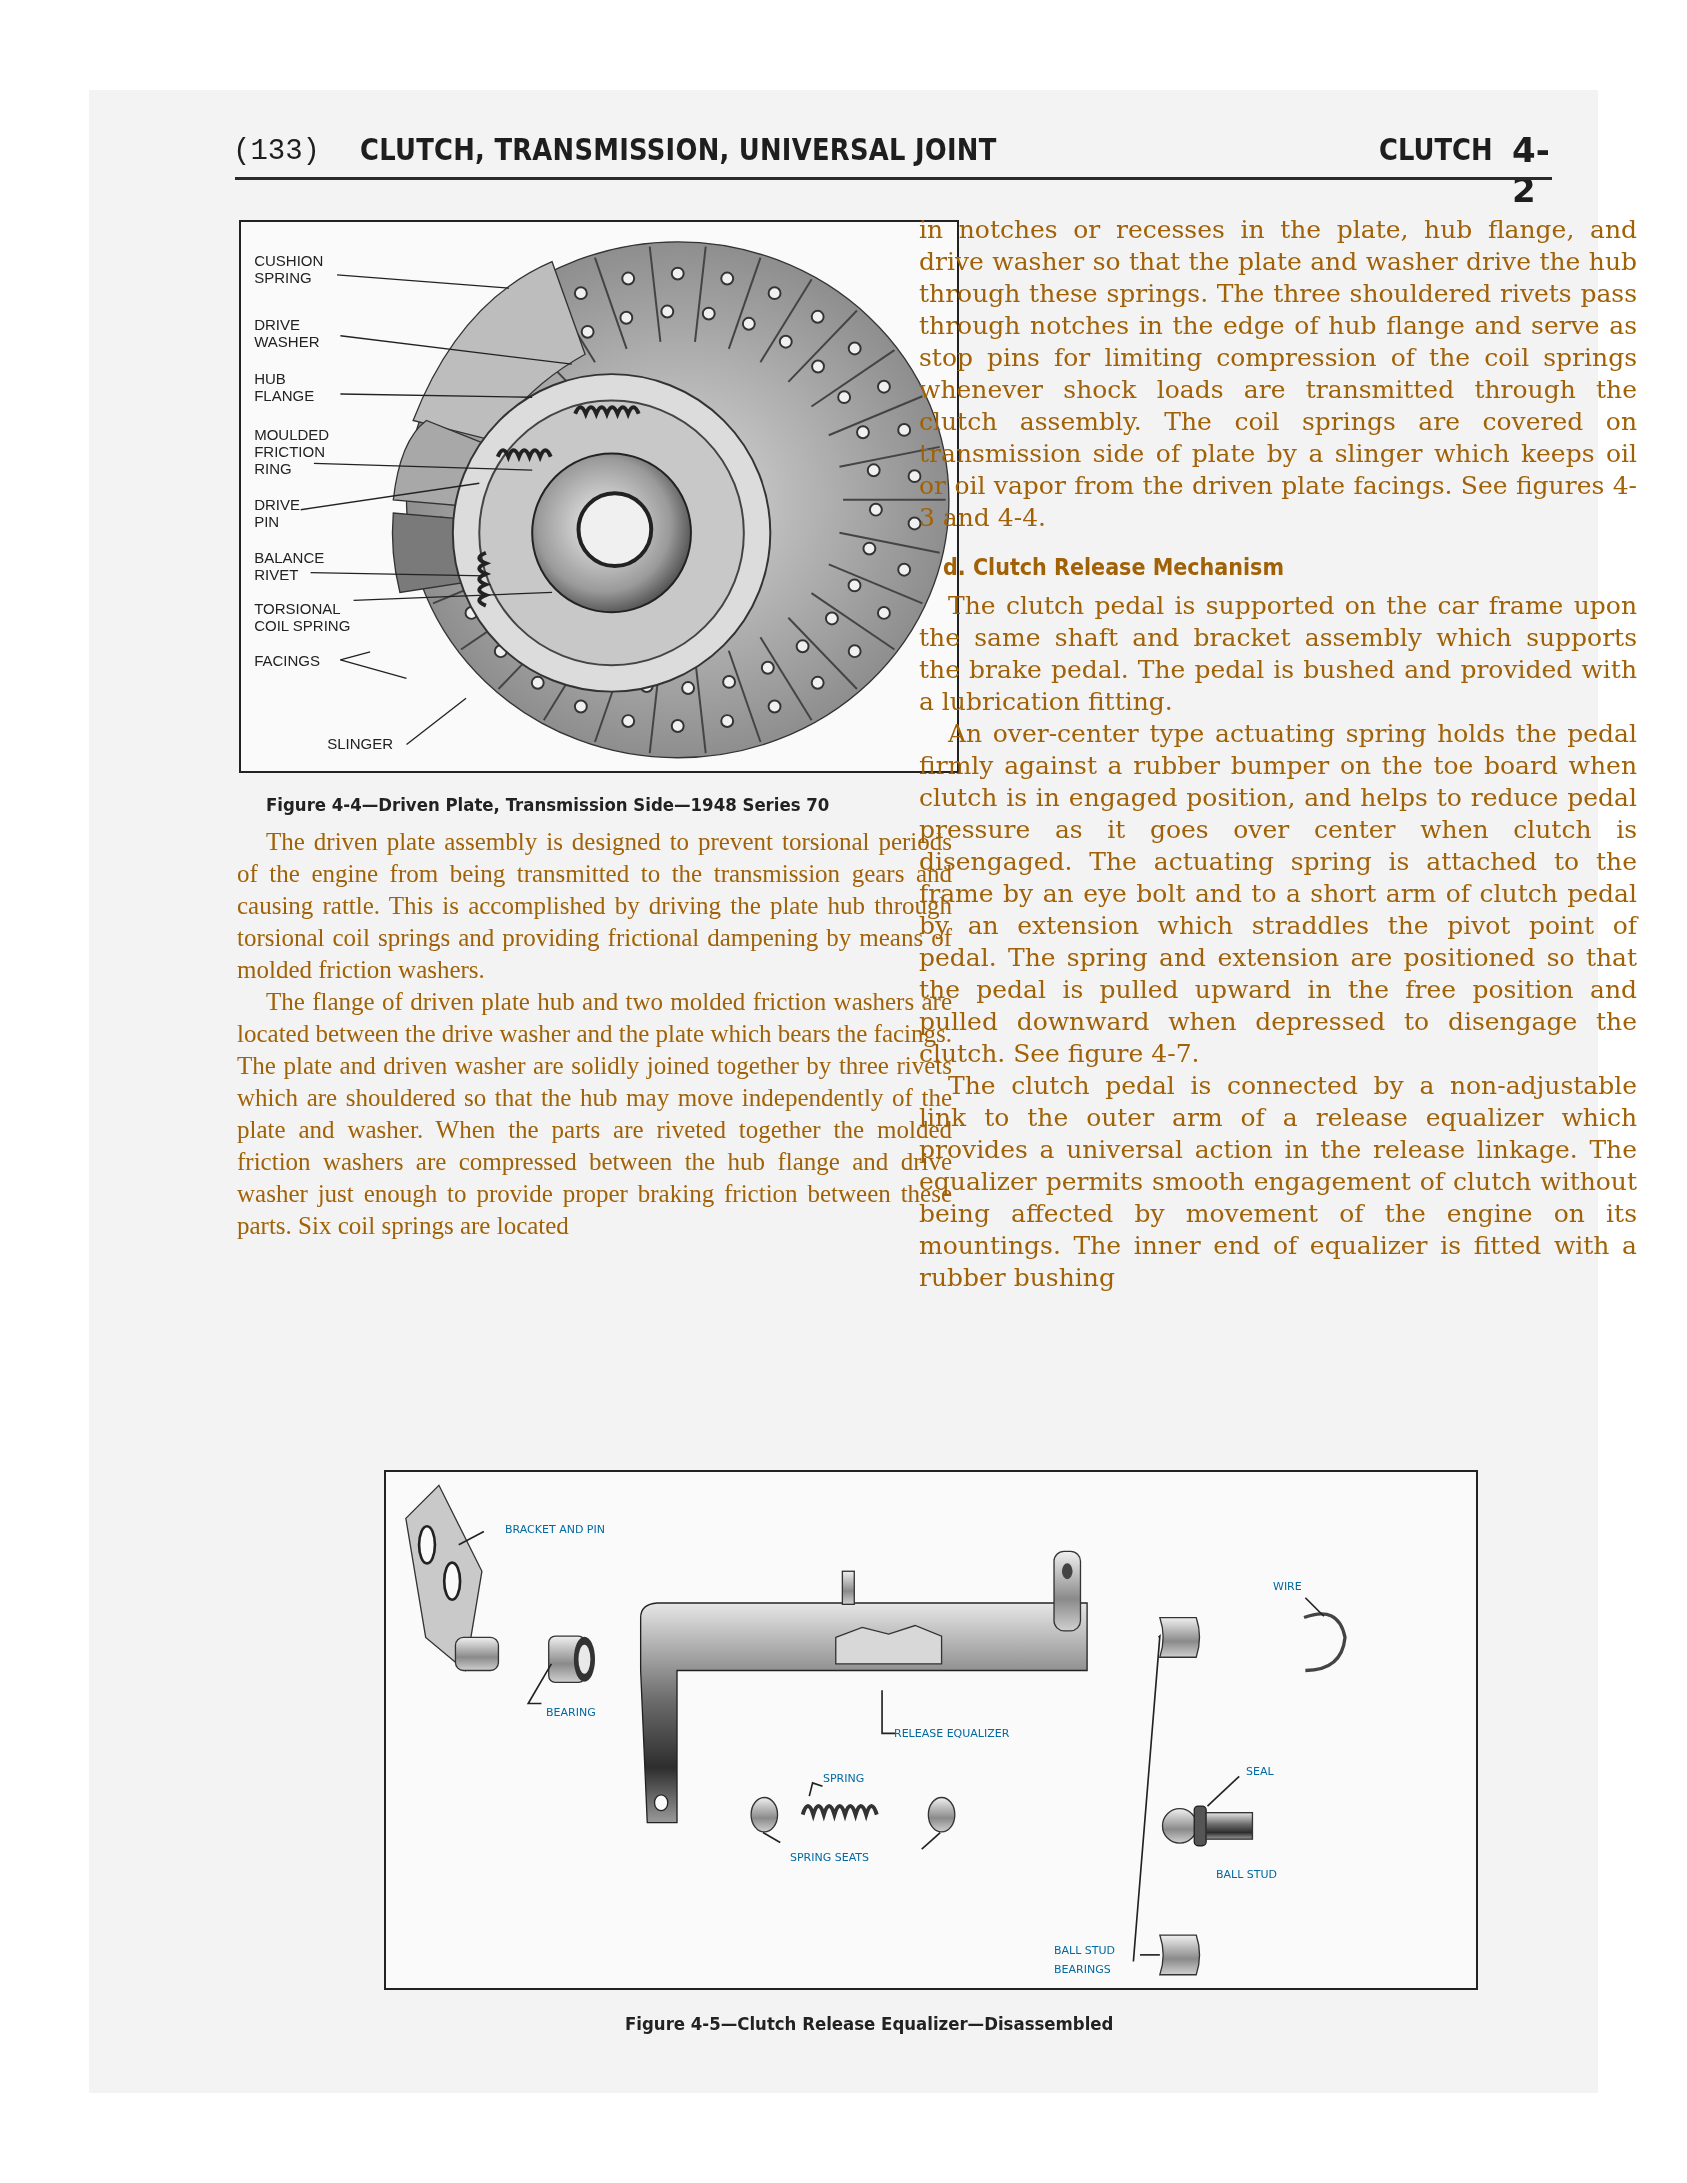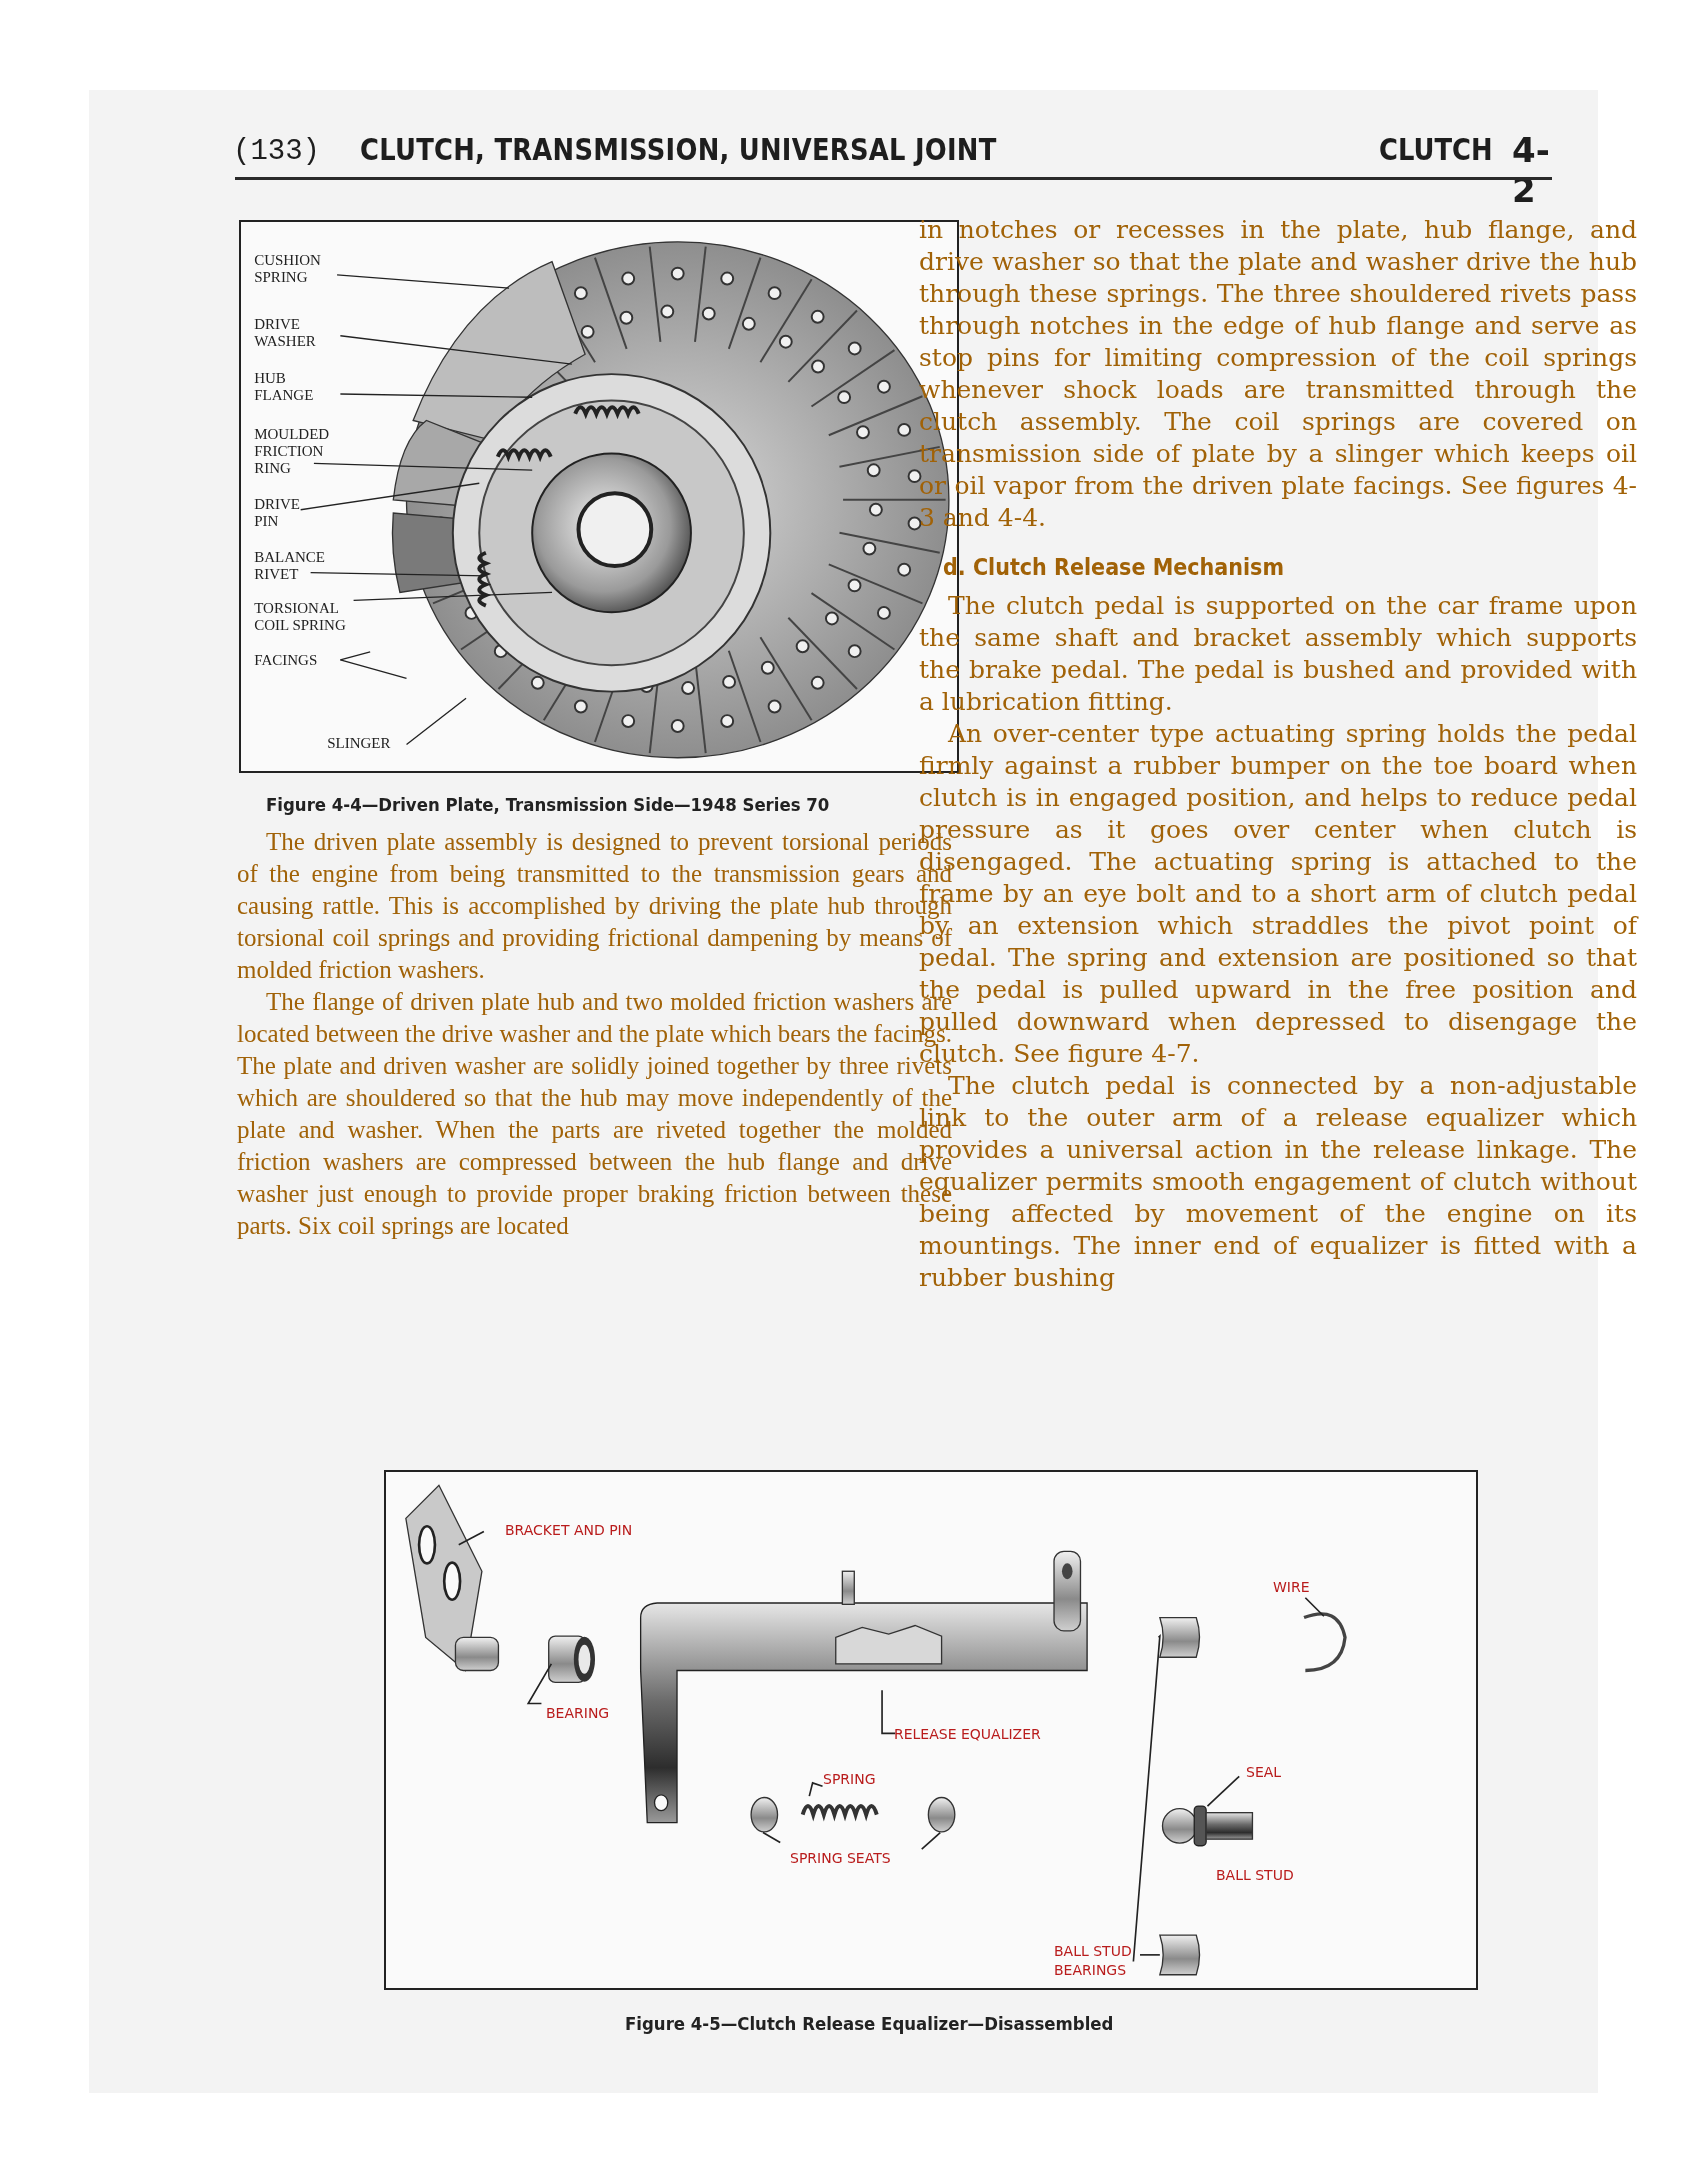--- a/index.html
+++ b/index.html
@@ -16,27 +16,27 @@
   .hdr-pageid { position:absolute; left:1291px; top:-5.3px; font-family:"DejaVu Sans", sans-serif; font-weight:bold; font-size:34px; }
 
   .col { position:absolute; font-family:"DejaVu Serif", serif; font-size:25px; line-height:32px; text-align:justify; color:#a16207; }
   .col p { margin:0; text-indent:29px; }
   .col p.noindent { text-indent:0; }
   .col-left { left:148px; top:736px; width:715px;font-family:Liberation Serif, serif; }
   .col-right { left:830px; top:124px; width:718px; }
   .section-head { font-family:"DejaVu Sans", sans-serif; font-weight:bold; font-size:23px; margin:17px 0 6.6px 24px; text-align:left; transform:scaleX(0.9); transform-origin:left; }
 
   .fig1 { position:absolute; left:150px; top:130px; width:716px; height:549px; border:2px solid #222; background:#fafafa; overflow:hidden; }
-  .fig1-labels { position:absolute; left:13.2px; top:0; width:165px; height:100%; font-family:Liberation Serif, serif; font-size:15px; line-height:17px; color:#222; }
+  .fig1-labels { position:absolute; left:13.2px; top:0; width:165px; height:100%; font-family:Liberation Sans, sans-serif; font-size:15px; line-height:17px; color:#222; }
   .fig1-labels div { position:absolute; left:0; }
   .caption { position:absolute; font-family:"DejaVu Sans", sans-serif; font-weight:bold; font-size:18px; color:#222; transform:scaleX(0.92); transform-origin:left; white-space:nowrap; }
   .cap1 { left:177px; top:704px; }
 
   .fig2 { position:absolute; left:295px; top:1380px; width:1090px; height:516px; border:2px solid #222; background:#fafafa; overflow:hidden; }
-  .fig2 .lbl { position:absolute; font-family:"DejaVu Sans", sans-serif; font-size:14px; line-height:18.5px; color:#b91c1c; white-space:nowrap; }
+  .fig2 .lbl { position:absolute; font-family:"DejaVu Sans", sans-serif; font-size:11px; line-height:18.5px; color:#0369a1; white-space:nowrap; }
   .cap2 { left:536px; top:1923px; }
   svg { display:block; }
 </style>
 </head>
 <body>
 
 <div class="page">
 
   <div class="hdr">
     <span class="pg-num">(133)</span>

